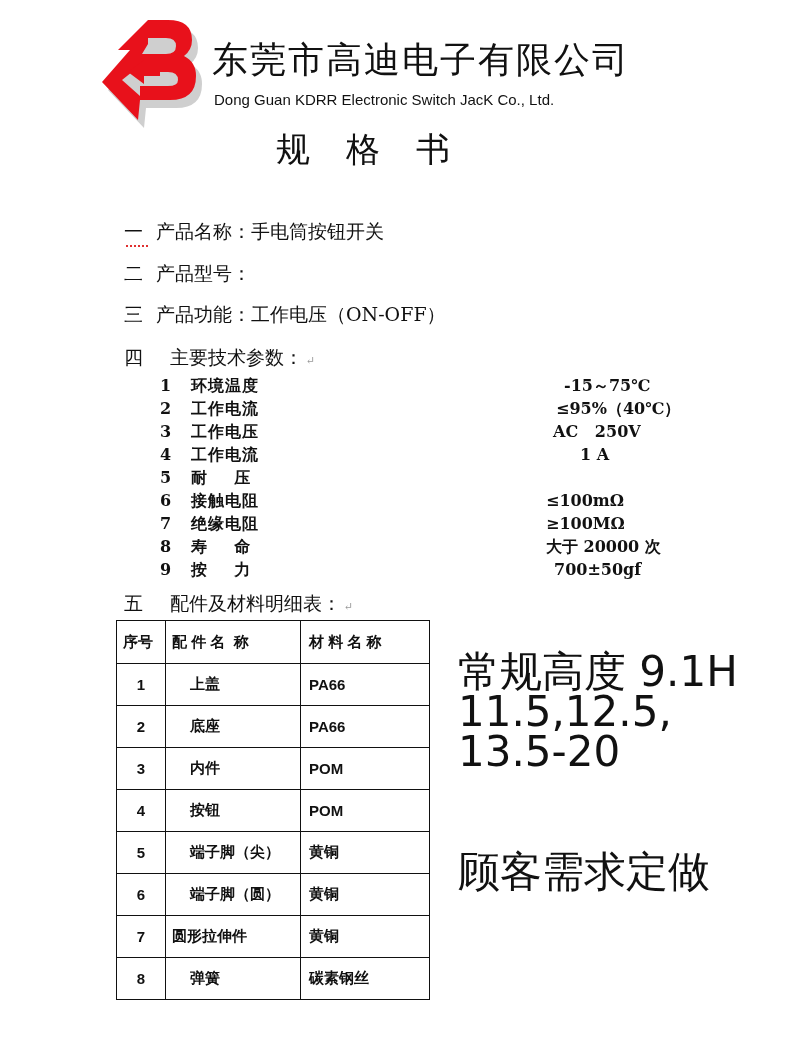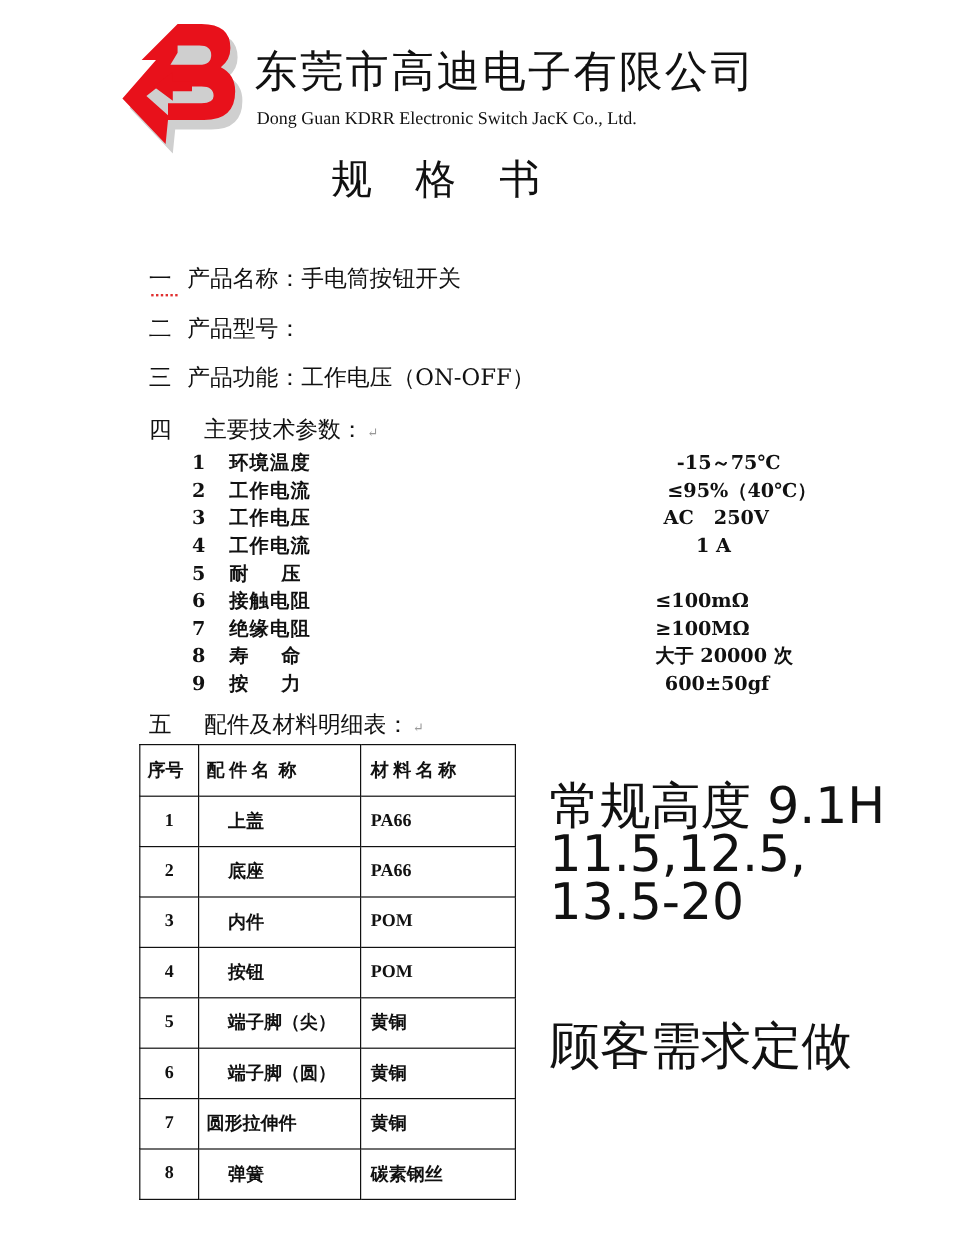--- a/index.html
+++ b/index.html
@@ -1,38 +1,38 @@
 <!DOCTYPE html>
 <html><head>
 <meta charset="utf-8">
 <style>
   html, body { margin:0; padding:0; background:#ffffff; }
   body { width:800px; height:1040px; position:relative; overflow:hidden; color:#111; font-family:"DejaVu Serif", serif; }
   .abs { position:absolute; }
   .logo { left:88px; top:14px; width:118px; height:122px; }
   .company-cn { left:212px; top:36px; font-family:"DejaVu Sans", sans-serif; font-size:36px; letter-spacing:2px; color:#111; white-space:nowrap; }
-  .company-en { left:214px; top:91px; font-family:Liberation Serif, serif; font-size:15px; color:#111; white-space:nowrap; }
+  .company-en { left:214px; top:91px; font-family:Liberation Sans, sans-serif; font-size:15px; color:#111; white-space:nowrap; }
   .doc-title { left:276px; top:127px; font-family:Liberation Mono, monospace; font-size:34px; letter-spacing:36px; white-space:nowrap; }
   .sec { font-family:"DejaVu Serif", serif; font-size:19px; white-space:nowrap; }
   .sec .num { display:inline-block; width:32px; }
   .sec1 { left:124px; top:219px; }
   .sec2 { left:124px; top:261px; }
   .sec3 { left:124px; top:302px; }
   .sec4 { left:124px; top:345px; }
   .sec4 .num { width:46px; }
   .sec5 { left:124px; top:591px; }
   .sec5 .num { width:46px; }
   .squiggle { left:126px; top:241px; width:22px; height:4px; border-bottom:2px dotted #e03030; }
   .mark { color:#999; font-size:11px; margin-left:3px; }
   .params { left:160px; top:376px; width:550px; }
   .prow { position:relative; height:23px; font-family:"DejaVu Serif", serif; font-size:16px; font-weight:bold; white-space:nowrap; }
   .prow .pnum { position:absolute; left:0; top:0; }
   .prow .pname { position:absolute; left:31px; top:0; letter-spacing:1px; }
   .prow .pval { position:absolute; top:0; }
-  table.parts { position:absolute; left:116px; top:620px; border-collapse:collapse; font-family:Liberation Serif, serif; font-size:15px; font-weight:bold; }
+  table.parts { position:absolute; left:116px; top:620px; border-collapse:collapse; font-family:Liberation Sans, sans-serif; font-size:15px; font-weight:bold; }
   table.parts td { border:1.5px solid #111; height:41px; padding:0; vertical-align:middle; white-space:nowrap; }
   table.parts td.c0 { width:48px; text-align:center; }
   table.parts td.c1 { width:128px; padding-left:6px; }
   table.parts td.c2 { width:120px; padding-left:8px; }
   table.parts tr.head td { height:42px; }
   .note { left:458px; font-family:"DejaVu Sans", sans-serif; font-size:42px; line-height:40px; color:#111; white-space:nowrap; }
   .note1 { top:652px; }
   .note2 { top:850px; line-height:44px; }
 </style>
 </head>
@@ -104,21 +104,21 @@
       <span class="pval" style="left:386px">≥100MΩ</span>
     </div>
   <div class="prow">
       <span class="pnum">8</span>
       <span class="pname" style="white-space:pre">寿    命</span>
       <span class="pval" style="left:386px">大于 20000 次</span>
     </div>
   <div class="prow">
       <span class="pnum">9</span>
       <span class="pname" style="white-space:pre">按    力</span>
-      <span class="pval" style="left:394px">600±50gf</span>
+      <span class="pval" style="left:394px">700±50gf</span>
     </div>
 </div>
 
 <div class="abs sec sec5">
   <span class="num">五</span><span>配件及材料明细表：</span><span class="mark">↵</span>
 </div>
 
 <table class="parts">
   <tbody>
       <tr class="head">

